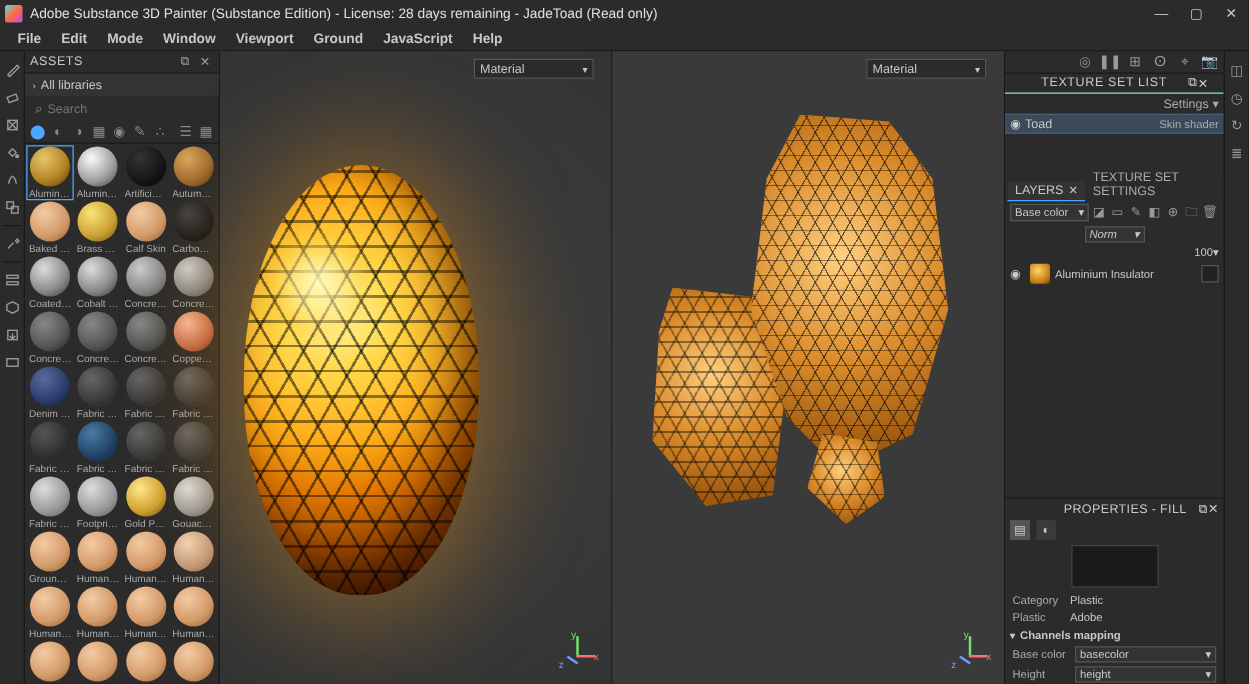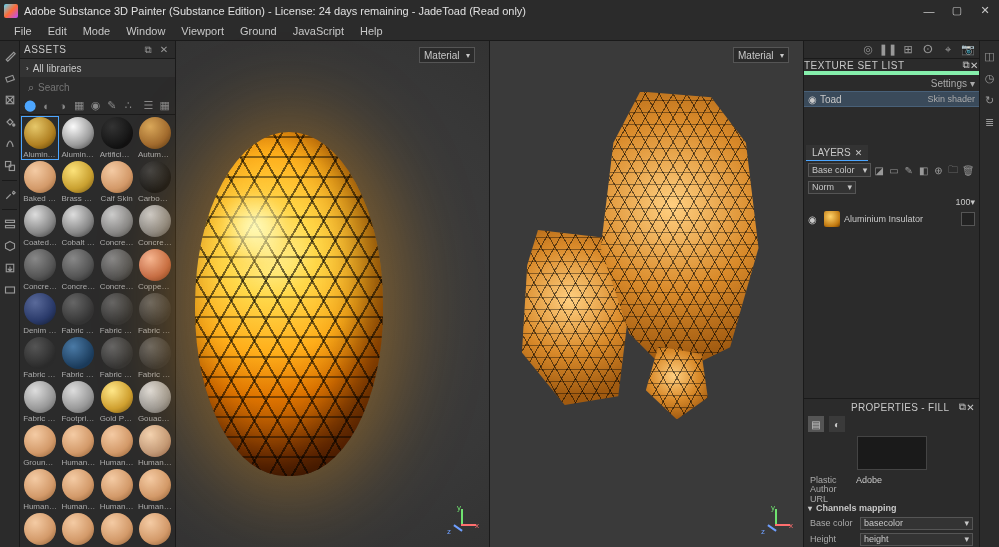--- a/index.html
+++ b/index.html
@@ -2,21 +2,21 @@
 <html><head>
 <meta charset="utf-8">
 <style>
 * { margin:0; padding:0; box-sizing:border-box; font-family:"Segoe UI",Arial,sans-serif; }
 body { background:#1a1a1a; color:#c8c8c8; font-size:11px; overflow:hidden; width:999px; height:547px; position:relative; }
 .titlebar { height:21px; background:#2b2b2b; display:flex; align-items:center; padding-left:4px; }
 .titlebar .logo { width:14px; height:14px; background:linear-gradient(135deg,#5adbff,#ff6b35,#b84dff); border-radius:2px; margin-right:6px; }
 .titlebar .title { font-size:11px; color:#e0e0e0; flex:1; }
 .titlebar .wbtn { width:28px; height:21px; display:flex; align-items:center; justify-content:center; color:#c8c8c8; }
 .menubar { height:20px; background:#2b2b2b; display:flex; align-items:center; padding-left:6px; border-bottom:1px solid #1a1a1a; }
-.menubar span { padding:2px 8px; font-size:11px; color:#c8c8c8; }
+.menubar span { padding:2px 8px; font-size:11px; color:#c8c8c8;font-weight:bold; }
 
 .main { display:flex; height:506px; }
 
 .ltoolbar { width:20px; background:#2b2b2b; display:flex; flex-direction:column; padding-top:4px; border-right:1px solid #1a1a1a; }
 .ltoolbar .ticon { width:18px; height:18px; margin:2px auto; display:flex; align-items:center; justify-content:center; color:#999; font-size:12px; }
 .ltoolbar .ticon svg { width:12px; height:12px; stroke:#999; fill:none; stroke-width:1.5; }
 .ltoolbar .sep { height:1px; background:#1a1a1a; margin:3px 2px; }
 
 .assets { width:156px; background:#2b2b2b; display:flex; flex-direction:column; border-right:1px solid #1a1a1a; }
 .panel-hdr { height:18px; display:flex; align-items:center; padding:0 4px; background:#2b2b2b; border-bottom:1px solid #1a1a1a; }
@@ -39,21 +39,21 @@
 .mat-grid::-webkit-scrollbar { width:8px; }
 .mat-grid::-webkit-scrollbar-thumb { background:#555; }
 .mat-cell { display:flex; flex-direction:column; align-items:center; }
 .mat-cell.sel { outline:1px solid #4da6ff; }
 .mat-thumb { width:32px; height:32px; border-radius:16px; background:#666; position:relative; }
 .mat-lbl { font-size:8px; color:#aaa; margin-top:1px; width:34px; overflow:hidden; text-overflow:ellipsis; white-space:nowrap; text-align:center; }
 
 .viewports { flex:1; display:flex; background:#3a3a3a; position:relative; }
 .vp3d { flex:1; background:radial-gradient(circle at 48% 50%,#3f3f3f,#383838 70%,#333); position:relative; border-right:1px solid #1a1a1a; }
 .vp2d { flex:1; background:#3a3a3a; position:relative; }
-.mat-dd { position:absolute; top:6px; right:14px; width:56px; height:16px; background:#2b2b2b; border:1px solid #555; font-size:10px; color:#c8c8c8; padding:0 4px; display:flex; align-items:center; justify-content:space-between; }
+.mat-dd { position:absolute; top:6px; right:14px; width:96px; height:16px; background:#2b2b2b; border:1px solid #555; font-size:10px; color:#c8c8c8; padding:0 4px; display:flex; align-items:center; justify-content:space-between; }
 .mat-dd .car { font-size:8px; }
 .axis { position:absolute; bottom:8px; right:12px; width:30px; height:30px; }
 .axis .ay { position:absolute; left:14px; top:0; width:2px; height:15px; background:#6fe26f; }
 .axis .ax { position:absolute; left:14px; top:15px; width:15px; height:2px; background:#ff6f6f; }
 .axis .az { position:absolute; left:6px; top:18px; width:10px; height:2px; background:#6f9fff; transform:rotate(35deg); }
 .axis .ly { position:absolute; left:10px; top:-6px; font-size:8px; color:#6fe26f; }
 .axis .lx { position:absolute; left:28px; top:12px; font-size:8px; color:#ff6f6f; }
 .axis .lz { position:absolute; left:0; top:18px; font-size:8px; color:#6f9fff; }
 
 .toad3d { position:absolute; left:6%; top:18%; width:60%; height:68%; border-radius:50% 50% 48% 48%; background:radial-gradient(circle at 40% 35%,#fff7a0 0%,#ffd84a 18%,#ffae1a 40%,#e07500 58%,#8a3d00 82%,#2a1200 100%); box-shadow:0 0 80px 18px rgba(255,160,20,.35), inset -18px -22px 40px rgba(40,10,0,.6); overflow:hidden; }
@@ -64,40 +64,40 @@
 .piece { position:absolute; background:radial-gradient(circle at 45% 40%,#ffcf80,#d98a2a 45%,#a05a10 80%); overflow:hidden; }
 .piece::before { content:""; position:absolute; inset:0; background:repeating-linear-gradient(60deg,transparent 0 11px,rgba(0,0,0,.55) 11px 12px),repeating-linear-gradient(-60deg,transparent 0 11px,rgba(0,0,0,.55) 11px 12px),repeating-linear-gradient(0deg,transparent 0 11px,rgba(0,0,0,.4) 11px 12px); }
 .p1 { left:8%; top:38%; width:38%; height:48%; clip-path:polygon(15% 0,85% 5%,100% 45%,90% 95%,40% 100%,0 70%,5% 20%); }
 .p2 { left:36%; top:0; width:56%; height:78%; clip-path:polygon(25% 0,70% 2%,92% 18%,100% 55%,82% 90%,45% 100%,18% 85%,0 55%,8% 18%); }
 .p3 { left:52%; top:70%; width:22%; height:20%; clip-path:polygon(20% 0,90% 10%,100% 70%,50% 100%,0 60%); }
 
 .right { width:176px; background:#2b2b2b; display:flex; flex-direction:column; border-left:1px solid #1a1a1a; }
 .rtoolbar { height:18px; display:flex; align-items:center; justify-content:flex-end; padding:0 4px; gap:6px; background:#2b2b2b; border-bottom:1px solid #1a1a1a; }
 .rtoolbar .ric { width:14px; height:14px; color:#999; display:flex; align-items:center; justify-content:center; font-size:11px; }
 
-.ts-hdr { height:16px; display:flex; align-items:center; padding:0 0; font-size:10px; letter-spacing:.5px; border-bottom:4px solid #86efac; }
+.ts-hdr { height:16px; display:flex; align-items:center; padding:0 12px; font-size:10px; letter-spacing:.5px; border-bottom:1px solid #86efac;text-align:center; }
 .ts-hdr .t { flex:1; }
 .ts-sett { height:16px; display:flex; align-items:center; justify-content:flex-end; padding:0 4px; font-size:10px; color:#aaa; }
 .ts-sett .dd { display:flex; align-items:center; gap:3px; }
 .ts-row { height:16px; display:flex; align-items:center; padding:0 4px; background:#3a4a5a; border-top:1px solid #486078; border-bottom:1px solid #486078; }
 .ts-row .eye { width:12px; font-size:10px; }
 .ts-row .name { flex:1; font-size:10px; }
 .ts-row .shader { font-size:9px; color:#aaa; }
 
 .tabs { height:18px; display:flex; align-items:flex-end; padding:0 2px; background:#2b2b2b; }
 .tab { padding:2px 6px; font-size:10px; color:#aaa; }
 .tab.active { background:#333; color:#c8c8c8; border-bottom:1px solid #4da6ff; }
 .tab .x { margin-left:4px; font-size:9px; }
 
 .layer-tbar { height:18px; display:flex; align-items:center; padding:0 4px; }
 .layer-tbar .bc-dd { width:64px; height:14px; background:#333; border:1px solid #555; font-size:9px; padding:0 3px; display:flex; align-items:center; justify-content:space-between; }
 .layer-tbar .spacer { flex:1; }
 .layer-tbar .lic { width:14px; height:14px; color:#999; display:flex; align-items:center; justify-content:center; font-size:10px; margin-left:1px; }
 
-.blend-row { height:16px; display:flex; align-items:center; justify-content:flex-start; padding:0 4px; gap:4px; }
+.blend-row { height:16px; display:flex; align-items:center; justify-content:center; padding:0 4px; gap:4px;font-style:italic; }
 .blend-row .nd { width:48px; height:13px; background:#333; border:1px solid #555; font-size:9px; padding:0 3px; display:flex; align-items:center; justify-content:space-between; }
 .opac-row { height:14px; display:flex; align-items:center; justify-content:flex-end; padding:0 4px; gap:3px; font-size:9px; }
 .opac-row .val { display:flex; }
 
 .layer-item { height:20px; display:flex; align-items:center; padding:0 4px; }
 .layer-item .eye { width:12px; font-size:10px; }
 .layer-item .thumb { width:16px; height:16px; background:radial-gradient(circle at 40% 35%,#ffd36a,#c07810 70%,#6a3c00); border-radius:2px; margin:0 4px; }
 .layer-item .nm { flex:1; font-size:9px; }
 .layer-item .mask { width:14px; height:14px; border:1px solid #555; background:#222; margin-left:3px; }
 
@@ -126,21 +126,21 @@
 .rstrip .si { width:18px; height:18px; margin:2px auto; color:#999; display:flex; align-items:center; justify-content:center; font-size:11px; }
 
 .layers-area { flex:1; background:#2b2b2b; }
 .ts-area { height:36px; }
 </style>
 </head>
 <body>
 
 <div class="titlebar">
   <div class="logo"></div>
-  <div class="title">Adobe Substance 3D Painter (Substance Edition) - License: 24 days remaining - JadeToad (Read only)</div>
+  <div class="title">Adobe Substance 3D Painter (Substance Edition) - License: 28 days remaining - JadeToad (Read only)</div>
   <div class="wbtn">—</div>
   <div class="wbtn">▢</div>
   <div class="wbtn">✕</div>
 </div>
 
 <div class="menubar">
   <span>File</span>
   <span>Edit</span>
   <span>Mode</span>
   <span>Window</span>
@@ -469,20 +469,21 @@
       <div class="eye">◉</div>
       <div class="name">Toad</div>
       <div class="shader">Skin shader</div>
     </div>
     <div class="ts-area"></div>
 
     <div class="tabs">
       <div class="tab active">
         <span>LAYERS</span><span class="x">✕</span>
       </div>
+      <div class="tab">TEXTURE SET SETTINGS</div>
     </div>
     <div class="layer-tbar">
       <div class="bc-dd">
         <span>Base color</span>
           <span>▾</span>
       </div>
       <div class="spacer"></div>
       <div class="lic">◪</div>
       <div class="lic">▭</div>
       <div class="lic">✎</div>
@@ -518,26 +519,26 @@
         <div class="pic">✕</div>
       </div>
       <div class="props-tabs">
         <div class="pt on">▤</div>
         <div class="pt">◐</div>
       </div>
       <div class="prop-preview">
           <div class="pv"></div>
         </div>
       <div class="prop-row">
+          <div class="k">Category</div>
+          <div class="v">Plastic</div>
+        </div>
+      <div class="prop-row">
           <div class="k">Plastic</div>
           <div class="v">Adobe</div>
-        </div>
-      <div class="prop-row">
-          <div class="k">Author URL</div>
-          <div class="v"></div>
         </div>
       <div class="sect">
           <span class="car">▾</span>
           <span>Channels mapping</span>
         </div>
       <div class="map-row">
         <div class="k">Base color</div>
         <div class="dd">
             <span>basecolor</span>
             <span>▾</span>

